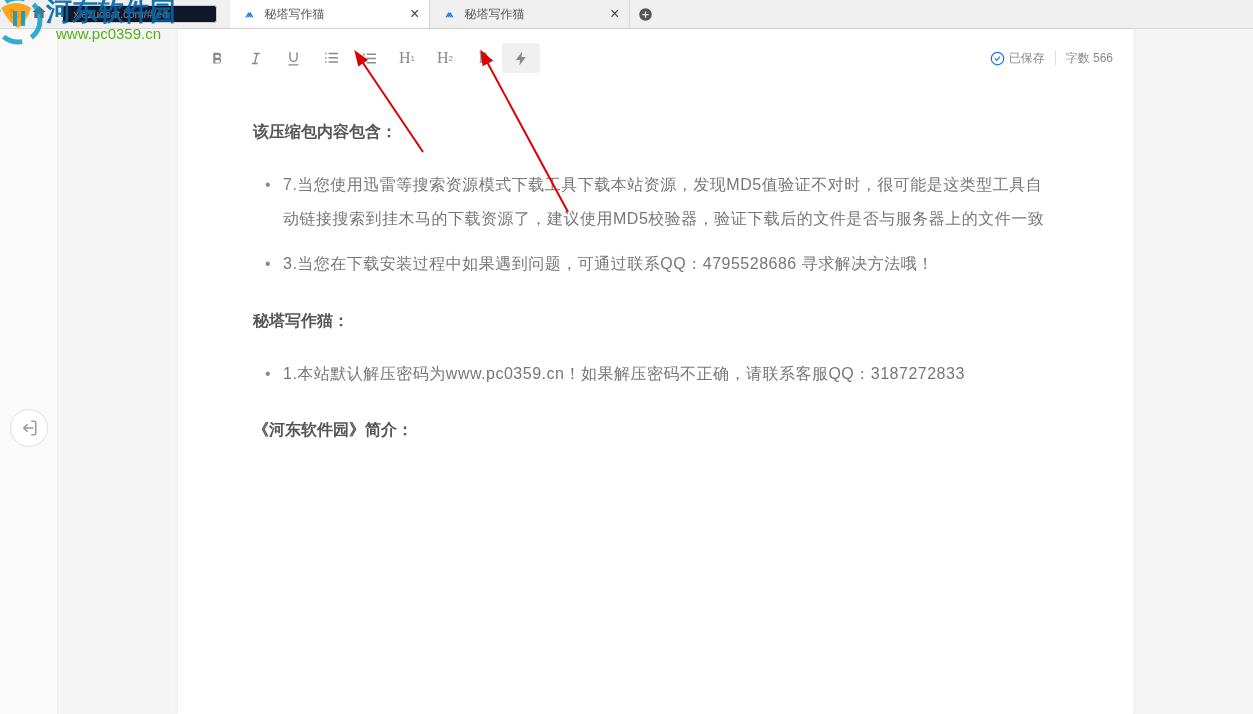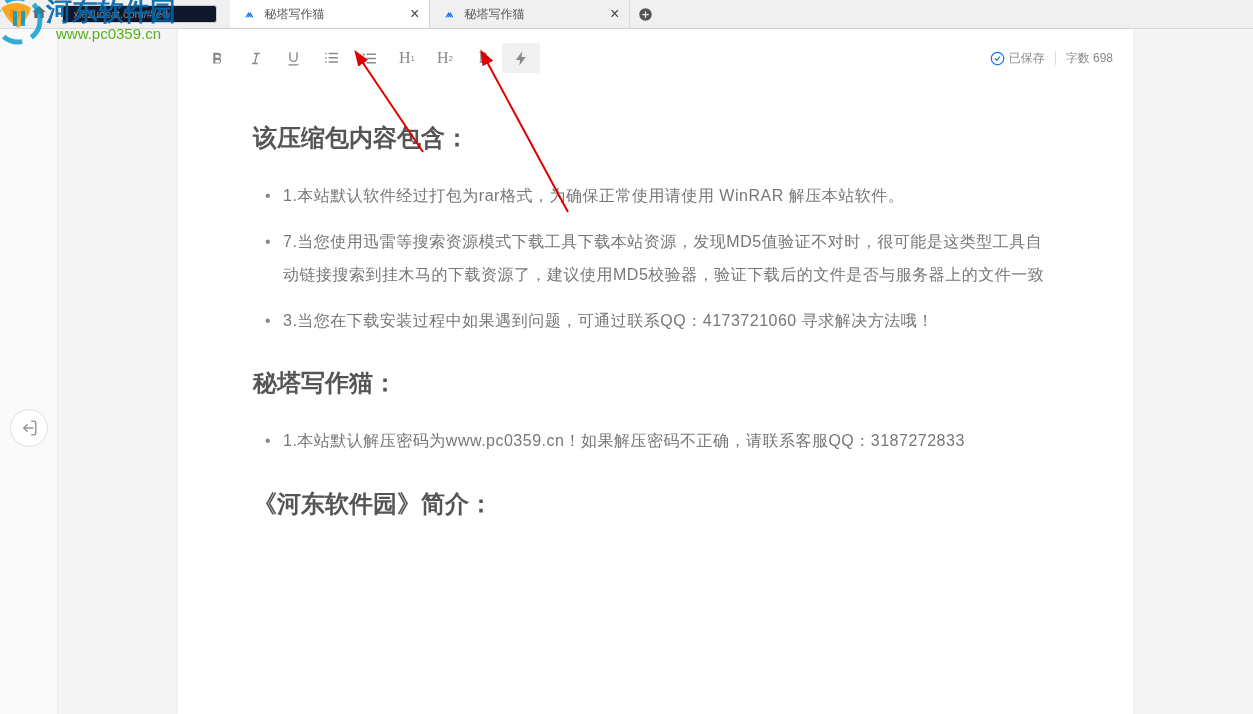--- a/index.html
+++ b/index.html
@@ -26,21 +26,21 @@
 .tool svg{width:17px;height:17px;fill:#888}
 .tool.h1-btn{font-family:Georgia,serif;font-size:16px;color:#888}
 .tool.h1-btn sub,.tool.h2-btn sub{font-size:8px;vertical-align:sub}
 .tool.p-btn{font-family:Georgia,serif;font-size:16px}
 .tool.bolt{background:#f0f0f0;border-radius:3px}
 .status{display:flex;align-items:center;gap:10px;font-size:12px;color:#888}
 .saved{display:flex;align-items:center;gap:4px;color:#1a73e8}
 .saved-text{color:#888}
 .divider-v{width:1px;height:14px;background:#ddd}
 .content{padding:30px 75px 40px 75px;position:relative}
-.content h2{font-size:24px;color:#555;font-weight:600;margin-bottom:25px;margin-top:5px}
+.content h2{font-size:16px;color:#555;font-weight:600;margin-bottom:25px;margin-top:5px}
 .content h2.mt{margin-top:30px}
 .content ul{list-style:none;padding-left:30px}
 .content li{position:relative;font-size:16px;color:#777;line-height:2.1;margin-bottom:12px;letter-spacing:.5px}
 .content li::before{content:"•";position:absolute;left:-18px;top:0;color:#888}
 .watermark{position:absolute;top:-7px;left:-9px;z-index:100;pointer-events:none}
 .arrow{position:absolute;pointer-events:none;z-index:5}
 .arrow svg{overflow:visible}
 </style>
 </head>
 <body>
@@ -134,21 +134,21 @@
 </div>
 <div class="status">
 <span class="saved">
 <svg width="15" height="15" viewBox="0 0 24 24" fill="none" stroke="#1a73e8" stroke-width="2">
                 <circle cx="12" cy="12" r="10"></circle>
                 <path d="M8 12l3 3 5-6"></path>
               </svg>
 <span class="saved-text">已保存</span>
 </span>
 <span class="divider-v"></span>
-<span><span>字数</span> <span>698</span></span>
+<span><span>字数</span> <span>566</span></span>
 </div>
 </div>
 
 <div class="content">
 
 <div class="arrow" style="left:175px;top:-35px">
 <svg width="80" height="110">
               <defs>
                 <marker id="ah1" markerWidth="10" markerHeight="10" refX="2" refY="3" orient="auto">
                   <path d="M0,0 L0,6 L8,3 z" fill="#d00"></path>
@@ -163,23 +163,22 @@
                 <marker id="ah2" markerWidth="10" markerHeight="10" refX="2" refY="3" orient="auto">
                   <path d="M0,0 L0,6 L8,3 z" fill="#d00"></path>
                 </marker>
               </defs>
               <line x1="90" y1="160" x2="8" y2="8" stroke="#d00" stroke-width="2" marker-end="url(#ah2)"></line>
             </svg>
 </div>
 
 <h2>该压缩包内容包含：</h2>
 <ul>
-<li>1.本站默认软件经过打包为rar格式，为确保正常使用请使用 WinRAR 解压本站软件。</li>
 <li>7.当您使用迅雷等搜索资源模式下载工具下载本站资源，发现MD5值验证不对时，很可能是这类型工具自动链接搜索到挂木马的下载资源了，建议使用MD5校验器，验证下载后的文件是否与服务器上的文件一致</li>
-<li>3.当您在下载安装过程中如果遇到问题，可通过联系QQ：4173721060 寻求解决方法哦！</li>
+<li>3.当您在下载安装过程中如果遇到问题，可通过联系QQ：4795528686 寻求解决方法哦！</li>
 </ul>
 <h2 class="mt">秘塔写作猫：</h2>
 <ul>
 <li>1.本站默认解压密码为www.pc0359.cn！如果解压密码不正确，请联系客服QQ：3187272833</li>
 </ul>
 <h2 class="mt">《河东软件园》简介：</h2>
 </div>
 
 </div>
 </div>

